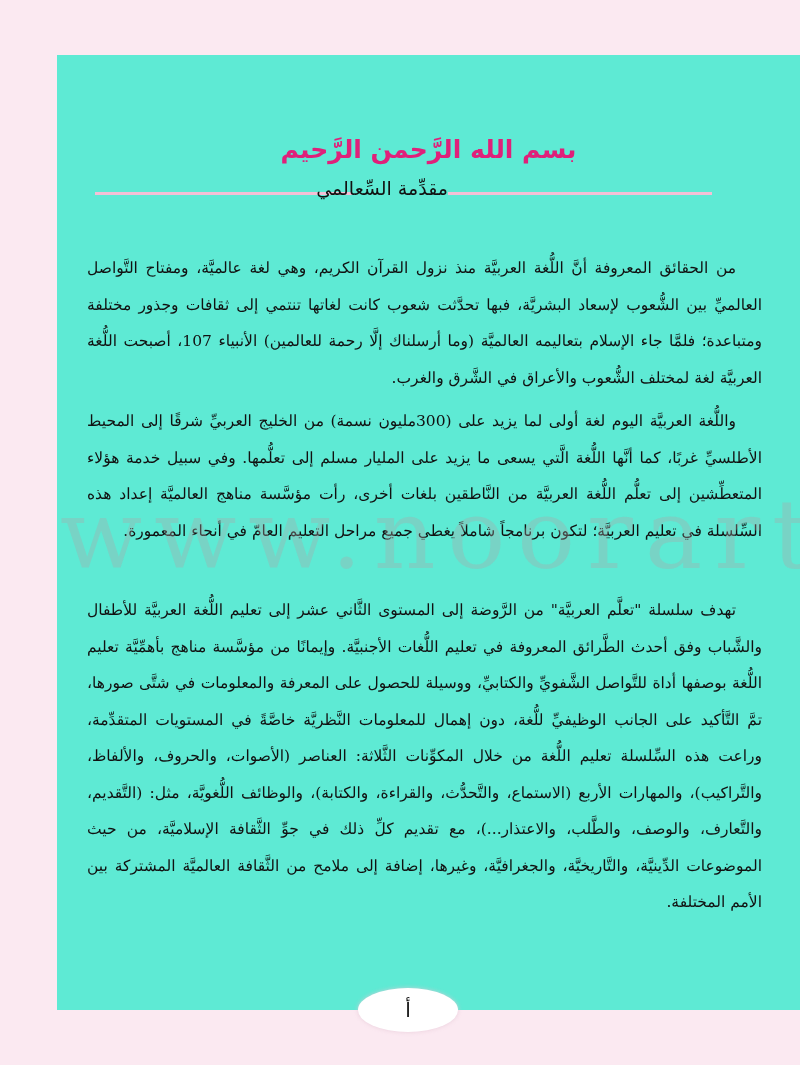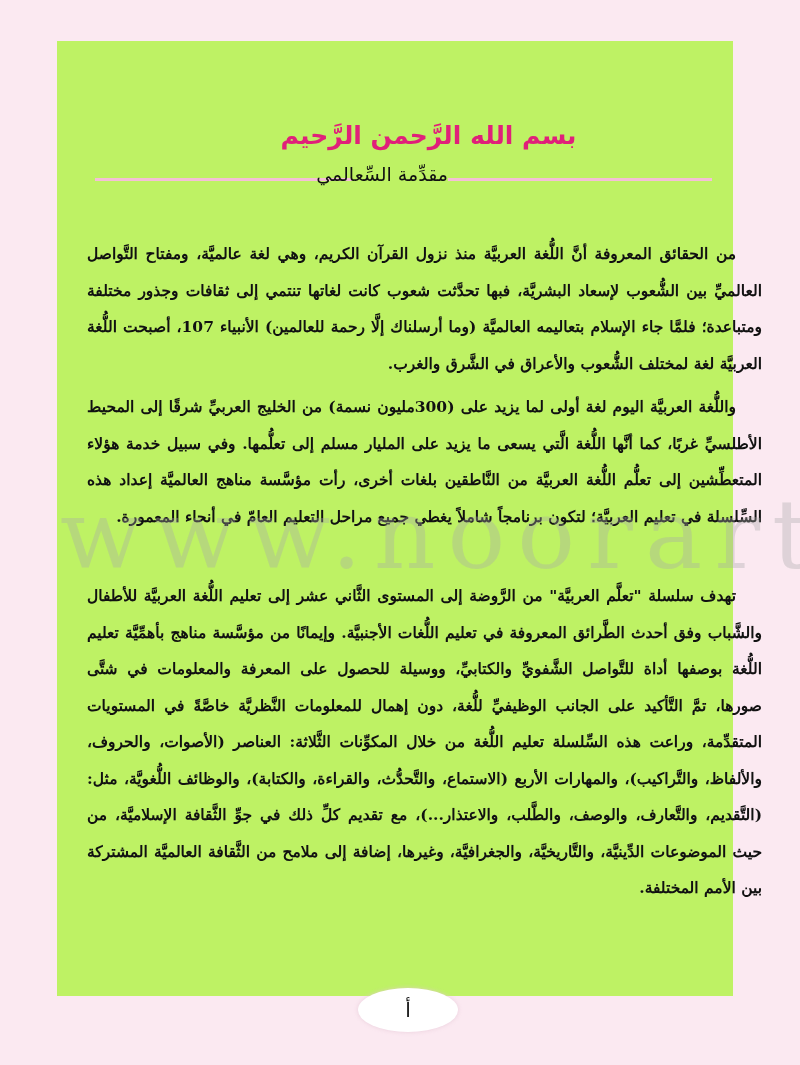--- a/index.html
+++ b/index.html
@@ -3,23 +3,23 @@
 <meta charset="utf-8">
 <style>
   html, body { margin: 0; padding: 0; }
   body {
     width: 800px; height: 1065px;
     background: #fbe9f1;
     position: relative; overflow: hidden;
     font-family: "DejaVu Serif", serif;
   }
   .page {
-    position: absolute; left: 57px; top: 41px;
-    width: 676px; height: 955px;
-    background: #bef264;
+    position: absolute; left: 57px; top: 55px;
+    width: 743px; height: 955px;
+    background: #5eead4;
   }
   .basmala {
     position: absolute; left: 0; width: 743px; top: 80px;
     text-align: center; direction: rtl;
     color: #e0207a; font-weight: bold; font-size: 25px;
     font-family: "DejaVu Sans", sans-serif;
   }
   .heading-row {
     position: absolute; top: 122px; left: 38px; width: 617px; height: 32px;
   }
@@ -31,21 +31,21 @@
   .heading {
     position: absolute; left: 257px; width: 96px; top: 0;
     text-align: center; direction: rtl; font-size: 19px; color: #111;
     font-family: "DejaVu Sans", sans-serif; white-space: nowrap;
   }
   .body-text {
     position: absolute; left: 30px; width: 675px;
     direction: rtl; text-align: justify; color: #111;
     font-size: 15.5px; line-height: 36.5px;
   }
-  .body-text p { margin: 0; text-indent: 26px; text-align-last: right; font-weight: bold; }
+  .body-text p { margin: 0; text-indent: 26px; text-align-last: right; }
   .p1 { top: 195px; }
   .p2 { top: 348px; }
   .p3 { top: 537px; }
   .watermark {
     position: absolute; left: 60px; top: 490px; width: 740px;
     text-align: center; font-size: 96px; letter-spacing: 12px;
     color: rgba(170,170,170,0.35); font-family: "DejaVu Serif", serif;
     pointer-events: none; white-space: nowrap; line-height: 90px;
   }
   .page-num {

